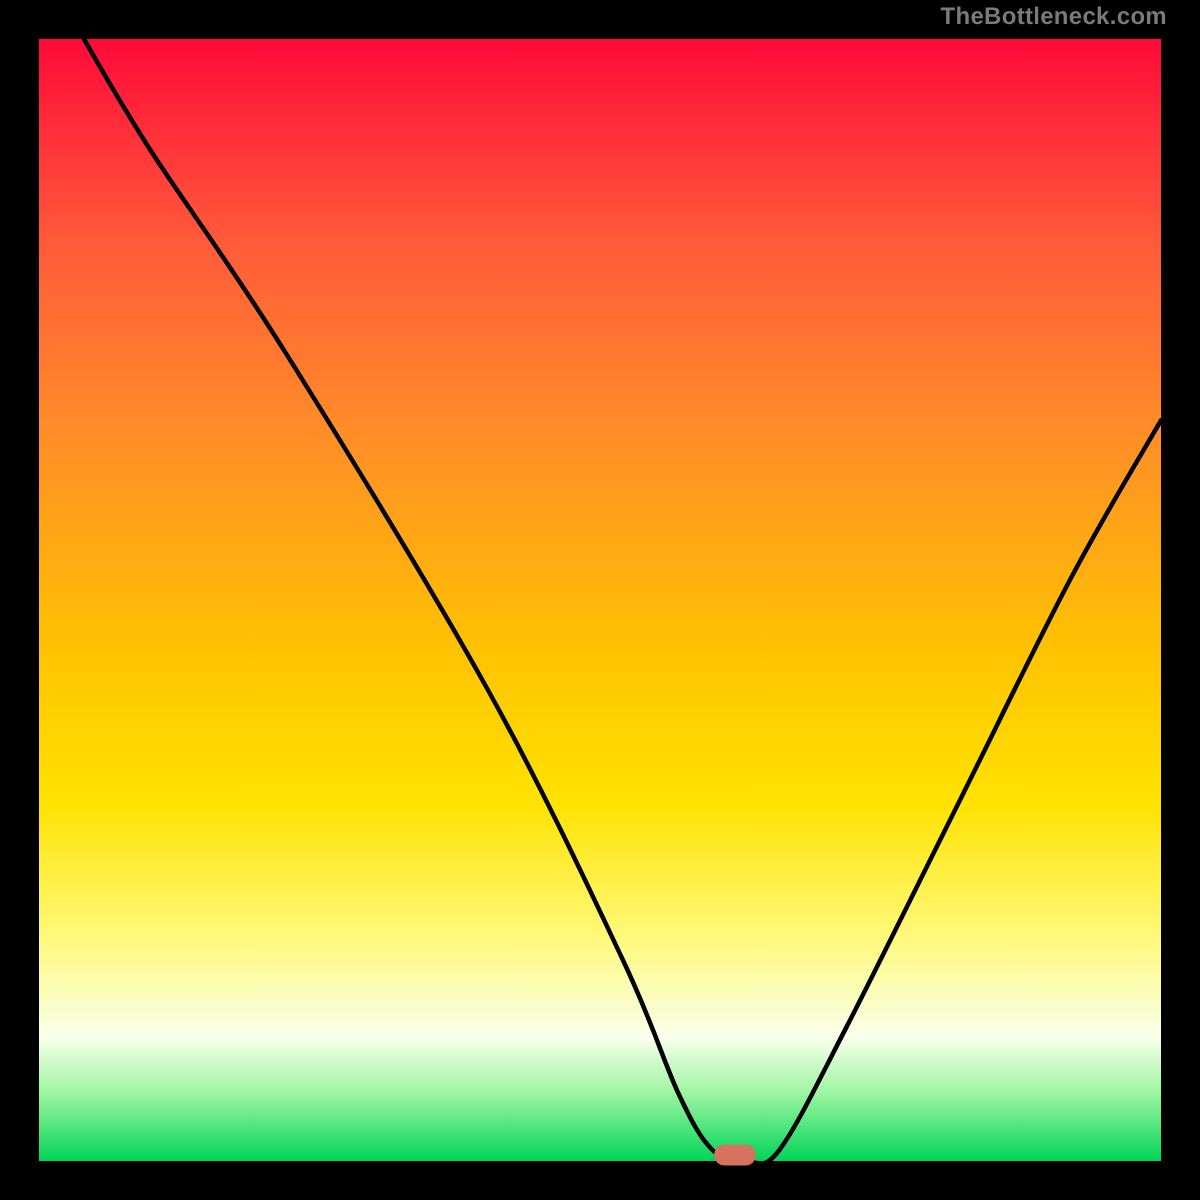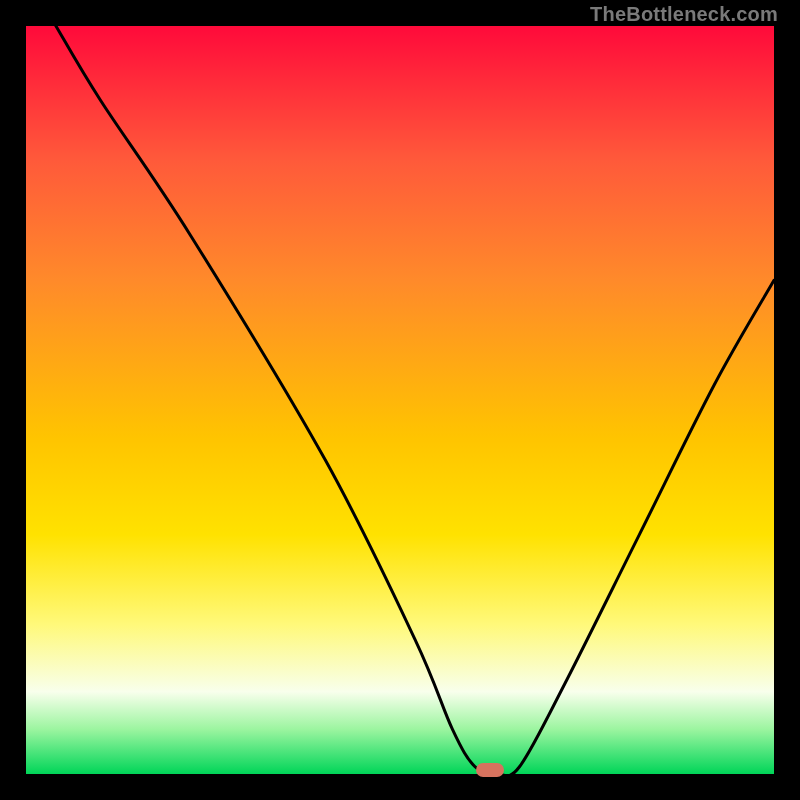--- a/index.html
+++ b/index.html
@@ -33,21 +33,21 @@
       #fff97a 80%,
       #f8ffec 89%,
       #9cf5a0 94%,
       #00d558 100%);
   }
   .watermark {
     position: absolute;
     top: 3px;
     right: 22px;
     color: #7a7a7a;
-    font-size: 20px;
+    font-size: 16px;
     font-weight: 600;
     letter-spacing: 0.2px;
     user-select: none;
   }
   svg.curve {
     position: absolute;
     left: 0;
     top: 0;
     width: 748px;
     height: 748px;

